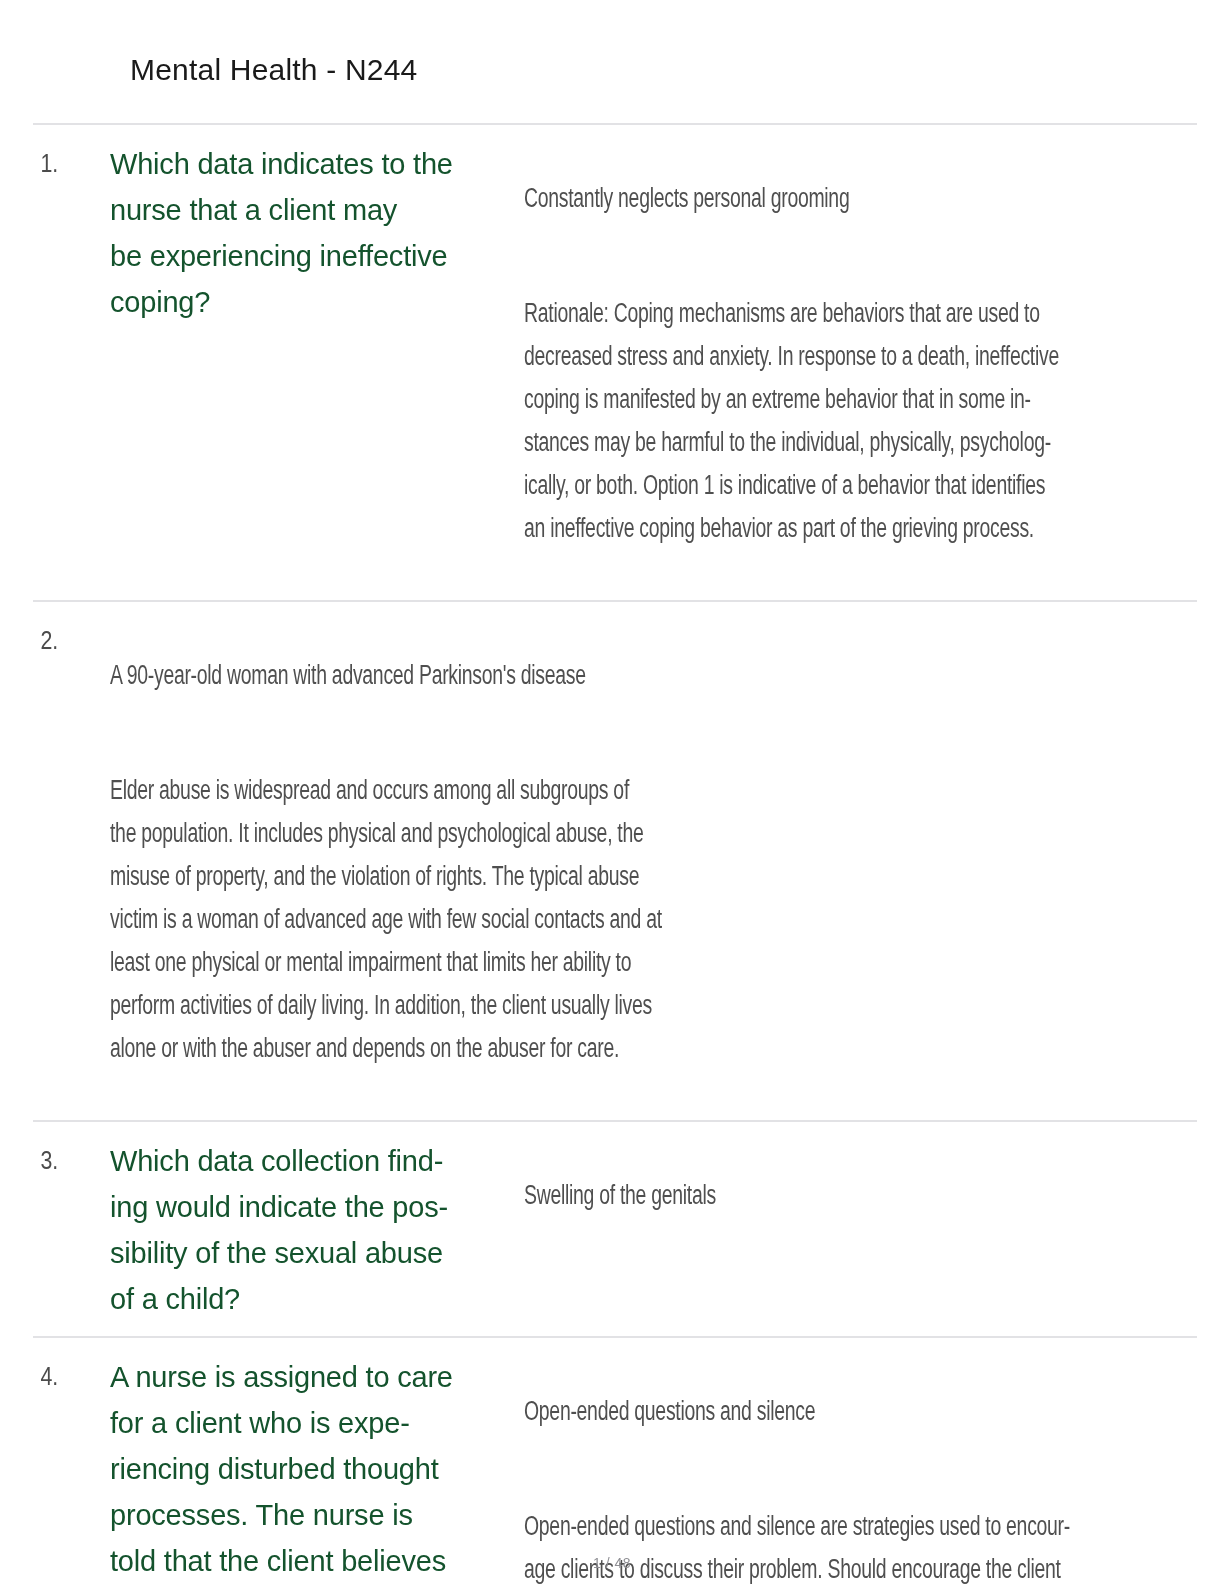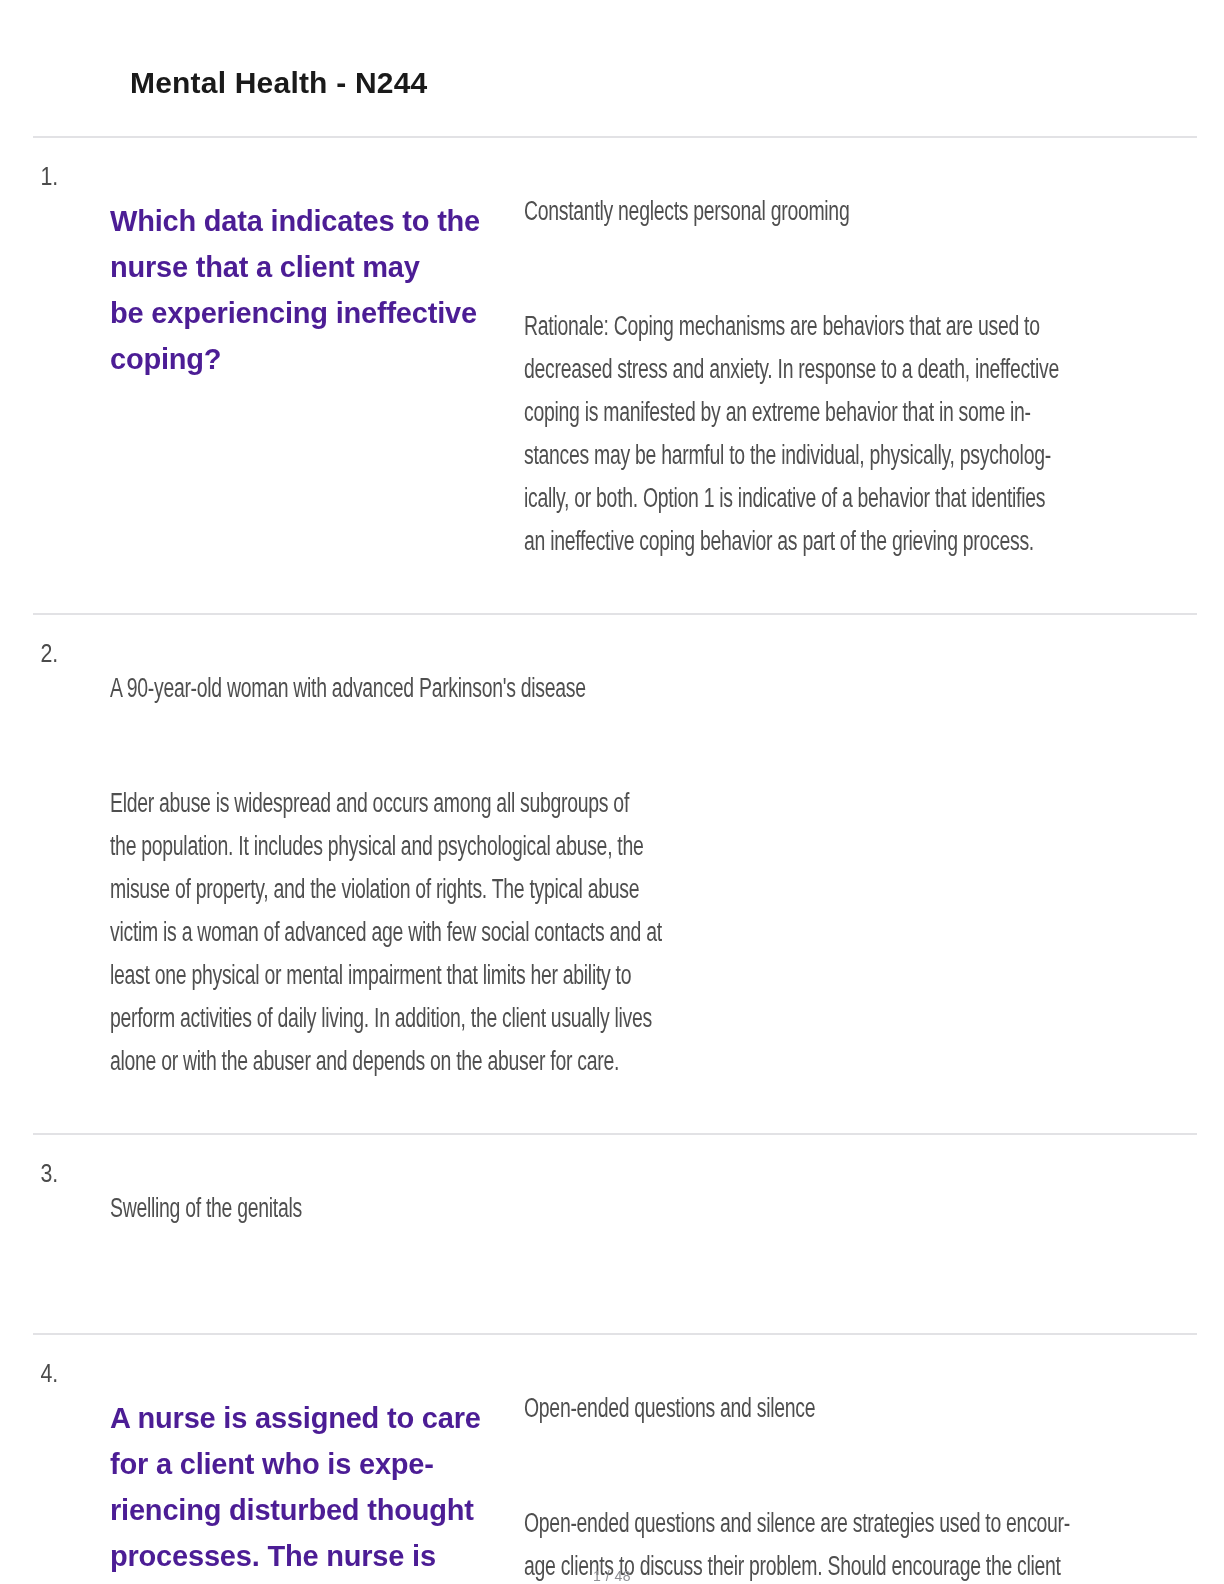--- a/index.html
+++ b/index.html
@@ -10,24 +10,24 @@
     overflow: hidden;
     font-family: "Liberation Sans", sans-serif;
   }
   .page {
     position: relative;
     width: 1224px;
     height: 1584px;
     background: #ffffff;
   }
   .doc-title {
-    margin: 65px 0 0 130px;
+    margin: 52px 0 0 130px;
     font-size: 30px;
     line-height: 36px;
-    font-weight: 700;
+    font-weight: 400;
     color: #1a1a1a;
     letter-spacing: 0.2px;
   }
   .qa-list {
     margin: 35px 0 0 33px;
     width: 1164px;
   }
   .qa-row {
     display: flex;
     align-items: flex-start;
@@ -49,25 +49,24 @@
     padding-left: 9px;
     transform: scaleX(0.82);
     transform-origin: 0 0;
     white-space: pre;
   }
   .question {
     flex: 0 0 414px;
     width: 414px;
     font-size: 29px;
     line-height: 46px;
-    font-weight: 700;
-    color: #4c1d95;
+    font-weight: 400;
+    color: #14532d;
     letter-spacing: -0.2px;
     white-space: pre;
-    margin-top: 44px;
   }
   .answer {
     flex: 1 1 auto;
     min-width: 0;
     transform: scaleX(0.72);
     transform-origin: 0 0;
     white-space: pre;
     overflow: visible;
   }
   .answer-line {
@@ -135,20 +134,24 @@
 misuse of property, and the violation of rights. The typical abuse
 victim is a woman of advanced age with few social contacts and at
 least one physical or mental impairment that limits her ability to
 perform activities of daily living. In addition, the client usually lives
 alone or with the abuser and depends on the abuser for care.</div>
       </div>
     </section>
 
     <section class="qa-row r3">
       <div class="num">3.</div>
+      <div class="question">Which data collection find-
+ing would indicate the pos-
+sibility of the sexual abuse
+of a child?</div>
       <div class="answer">
         <div class="answer-line">Swelling of the genitals</div>
         <div class="rationale"></div>
       </div>
     </section>
 
     <section class="qa-row r4">
       <div class="num">4.</div>
       <div class="question">A nurse is assigned to care
 for a client who is expe-

